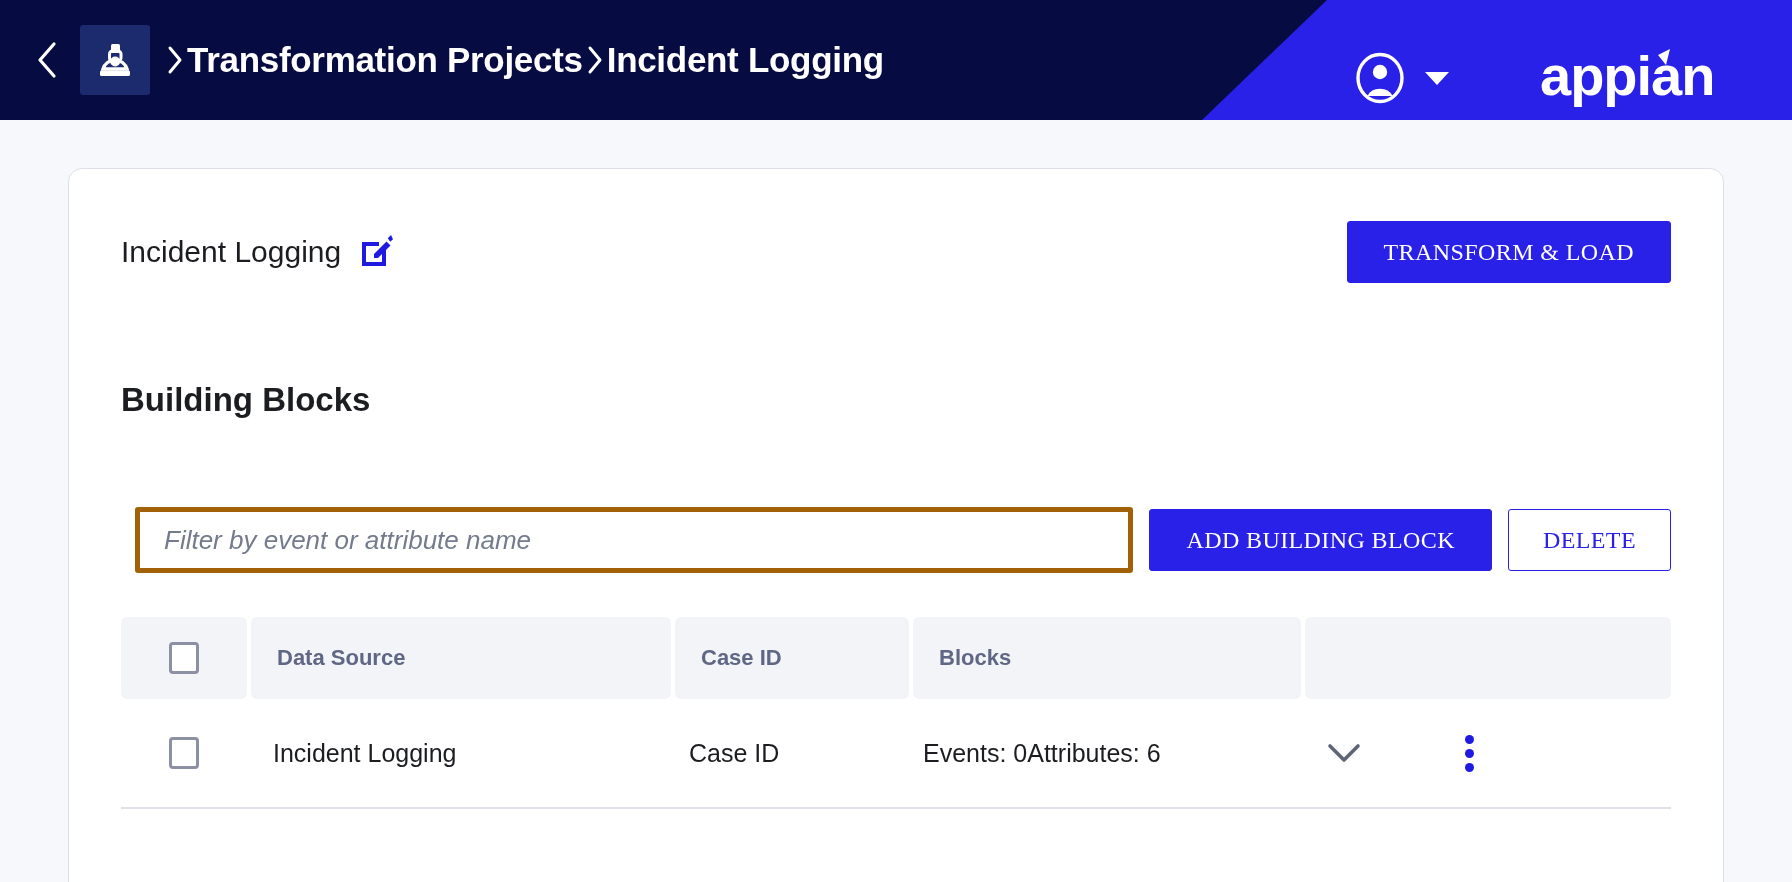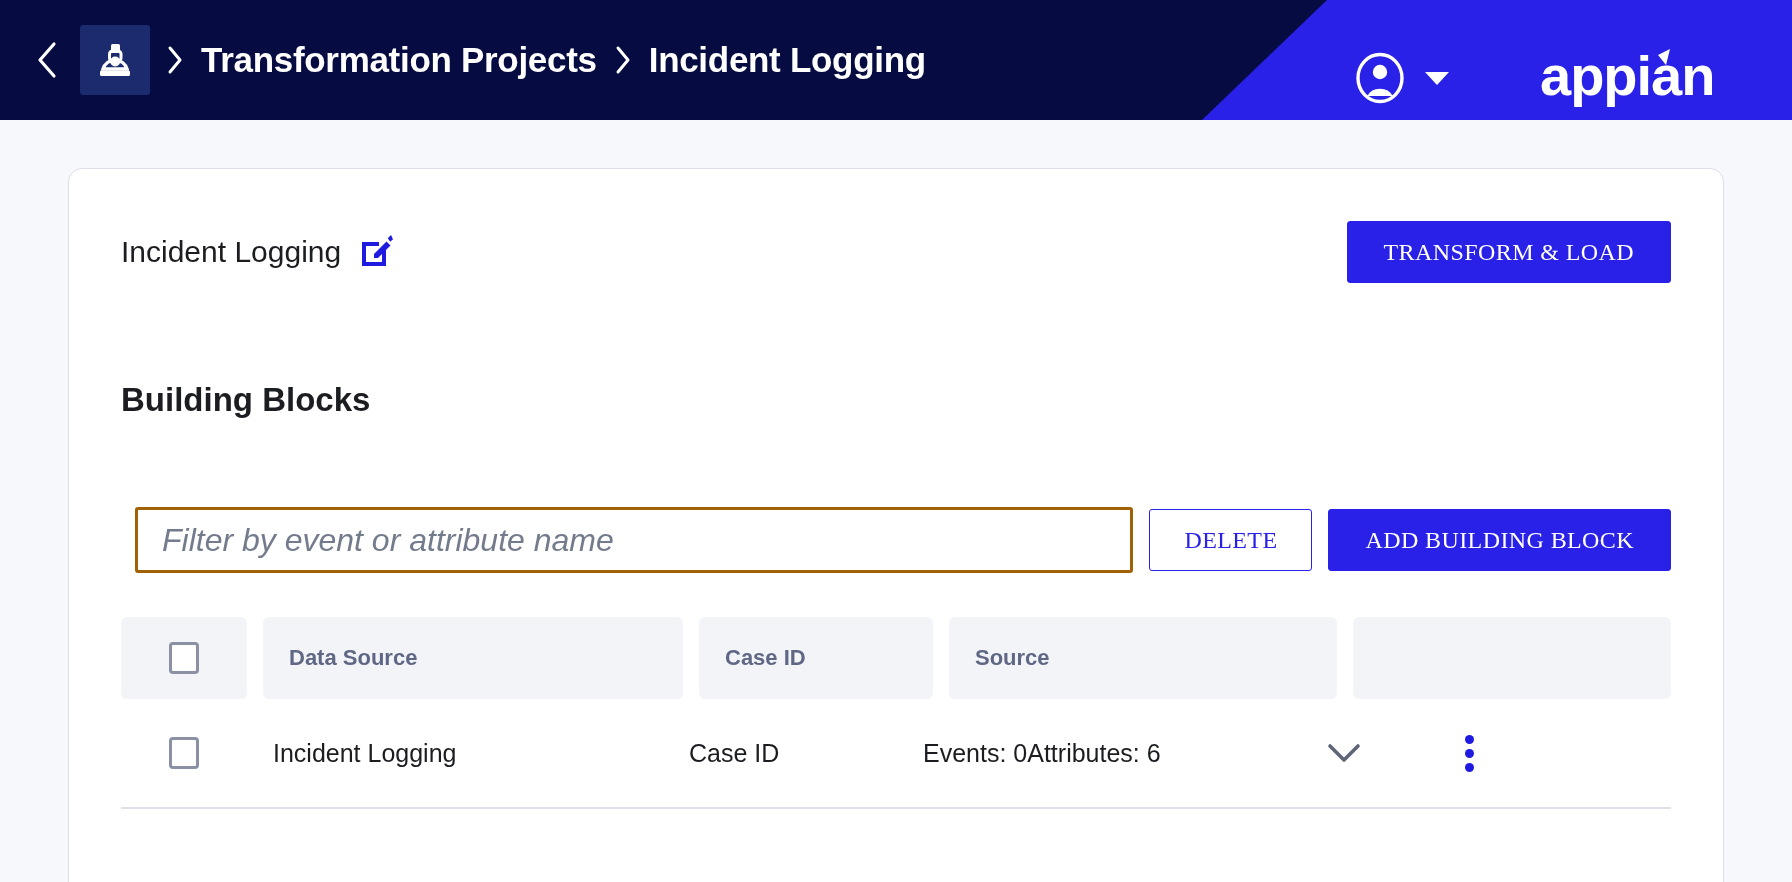--- a/index.html
+++ b/index.html
@@ -57,21 +57,21 @@
     align-items: center;
     justify-content: center;
     flex: none;
     cursor: pointer;
   }
 
   .crumbs {
     display: flex;
     align-items: center;
     margin-left: 14px;
-    gap: 15px;
+    gap: 1px;
     min-width: 0;
   }
   .crumb-sep {
     display: flex;
     align-items: center;
     justify-content: center;
     width: 22px;
     height: 42px;
     flex: none;
   }
@@ -181,41 +181,41 @@
   .filter-row {
     margin-top: 88px;
     display: flex;
     align-items: center;
     gap: 16px;
     padding-left: 14px;
   }
   .filter-input {
     flex: 1;
     height: 66px;
-    border: 3px solid #a16207;
+    border: 5px solid #a16207;
     border-radius: 3px;
     padding: 0 24px;
-    font-size: 32px;
+    font-size: 26px;
     font-family: "Liberation Sans", sans-serif;
     color: #1b1d21;
     background: #ffffff;
     outline: none;
   }
   .filter-input::placeholder {
     color: #737b8c;
     font-style: italic;
   }
 
   
   .table {
     margin-top: 44px;
   }
   .thead {
     display: flex;
-    gap: 16px;
+    gap: 4px;
     align-items: stretch;
   }
   .th {
     background: #f3f4f7;
     border-radius: 6px;
     height: 82px;
     display: flex;
     align-items: center;
     padding-left: 26px;
     font-size: 22px;
@@ -352,32 +352,32 @@
           </svg>
         </span>
       </div>
       <button class="btn btn-primary">TRANSFORM &amp; LOAD</button>
     </div>
 
     <div class="section-title">Building Blocks</div>
 
     <div class="filter-row">
       <input class="filter-input" type="text" placeholder="Filter by event or attribute name" style="">
+      <button class="btn btn-primary">ADD BUILDING BLOCK</button>
       <button class="btn btn-outline">DELETE</button>
-      <button class="btn btn-primary">ADD BUILDING BLOCK</button>
     </div>
 
     <div class="table">
       <div class="thead">
         <div class="th th-check">
           <span class="checkbox"></span>
         </div>
         <div class="th th-source">Data Source</div>
         <div class="th th-case">Case ID</div>
-        <div class="th th-output">Source</div>
+        <div class="th th-output">Blocks</div>
         <div class="th th-spacer"></div>
       </div>
 
       <div class="tbody-row">
         <div class="td td-check">
           <span class="checkbox"></span>
         </div>
         <div class="td td-source">Incident Logging</div>
         <div class="td td-case">Case ID</div>
         <div class="td td-output">

